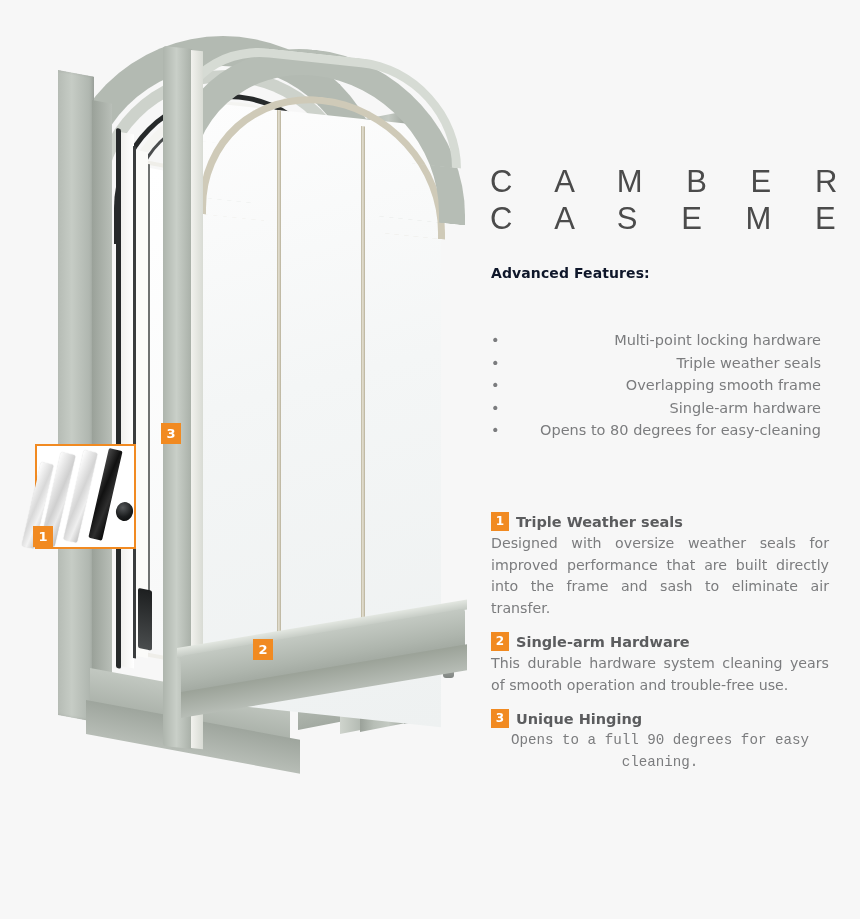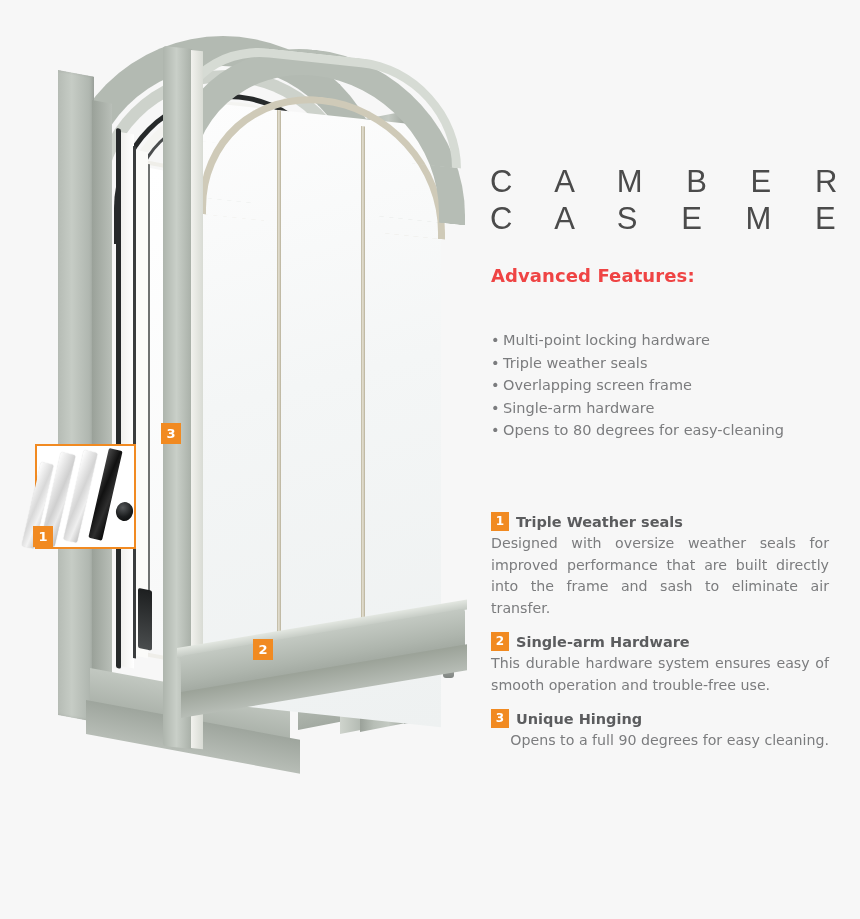--- a/index.html
+++ b/index.html
@@ -476,22 +476,22 @@
     font-weight: 400;
     letter-spacing: 17.5px;
     line-height: 37px;
     white-space: nowrap;
     font-family: "Liberation Sans", sans-serif;
   }
 
   #features-heading {
     position: absolute;
     left: 1px; top: 265px;
-    color: #ef4444;
-    font-size: 18px;
+    color: #0f172a;
+    font-size: 14px;
     font-weight: bold;
     letter-spacing: .1px;
     font-family: "DejaVu Sans", sans-serif;
   }
 
   #feature-bullets {
     position: absolute;
     left: 1px; top: 329px;
     width: 330px;
     list-style: none;
@@ -499,20 +499,21 @@
     padding: 0;
   }
   #feature-bullets li {
     color: #7b7c7e;
     font-size: 14.5px;
     line-height: 22.5px;
     font-family: "DejaVu Sans", sans-serif;
     position: relative;
     padding-left: 12px;
     white-space: nowrap;
+    text-align: right;
   }
   #feature-bullets li::before {
     content: "\2022";
     position: absolute;
     left: 0; top: 0;
     color: #7b7c7e;
     font-size: 14.5px;
   }
 
   #numbered-features {
@@ -545,21 +546,21 @@
     font-family: "DejaVu Sans", sans-serif;
   }
   .nf-body {
     color: #7b7c7e;
     font-size: 14.2px;
     line-height: 21.5px;
     text-align: justify;
     font-family: "DejaVu Sans", sans-serif;
     width: 338px;
   }
-  .nf-body.nojustify { text-align: right; }
+  .nf-body.nojustify { text-align: center; font-family: Liberation Mono, monospace; }
 </style>
 </head>
 <body>
 
 <div id="page">
 
   <div id="photo-panel">
 
     <div id="window-figure">
 
@@ -631,41 +632,41 @@
     <div id="product-title">
       <div class="line">C A M B E R</div>
       <div class="line">C A S E M E N T</div>
     </div>
 
     <div id="features-heading">Advanced Features:</div>
 
     <ul id="feature-bullets">
       <li>Multi-point locking hardware</li>
       <li>Triple weather seals</li>
-      <li>Overlapping screen frame</li>
+      <li>Overlapping smooth frame</li>
       <li>Single-arm hardware</li>
       <li>Opens to 80 degrees for easy-cleaning</li>
     </ul>
 
     <div id="numbered-features">
 
       <div class="nf-item">
         <div class="nf-head">
           <div class="nf-badge">1</div>
           <div class="nf-title">Triple Weather seals</div>
         </div>
         <div class="nf-body">Designed with oversize weather seals for improved performance that are built directly into the frame and sash to eliminate air transfer.</div>
       </div>
 
       <div class="nf-item">
         <div class="nf-head">
           <div class="nf-badge">2</div>
           <div class="nf-title">Single-arm Hardware</div>
         </div>
-        <div class="nf-body">This durable hardware system ensures easy of smooth operation and trouble-free use.</div>
+        <div class="nf-body">This durable hardware system cleaning years of smooth operation and trouble-free use.</div>
       </div>
 
       <div class="nf-item">
         <div class="nf-head">
           <div class="nf-badge">3</div>
           <div class="nf-title">Unique Hinging</div>
         </div>
         <div class="nf-body nojustify">Opens to a full 90 degrees for easy cleaning.</div>
       </div>
 

